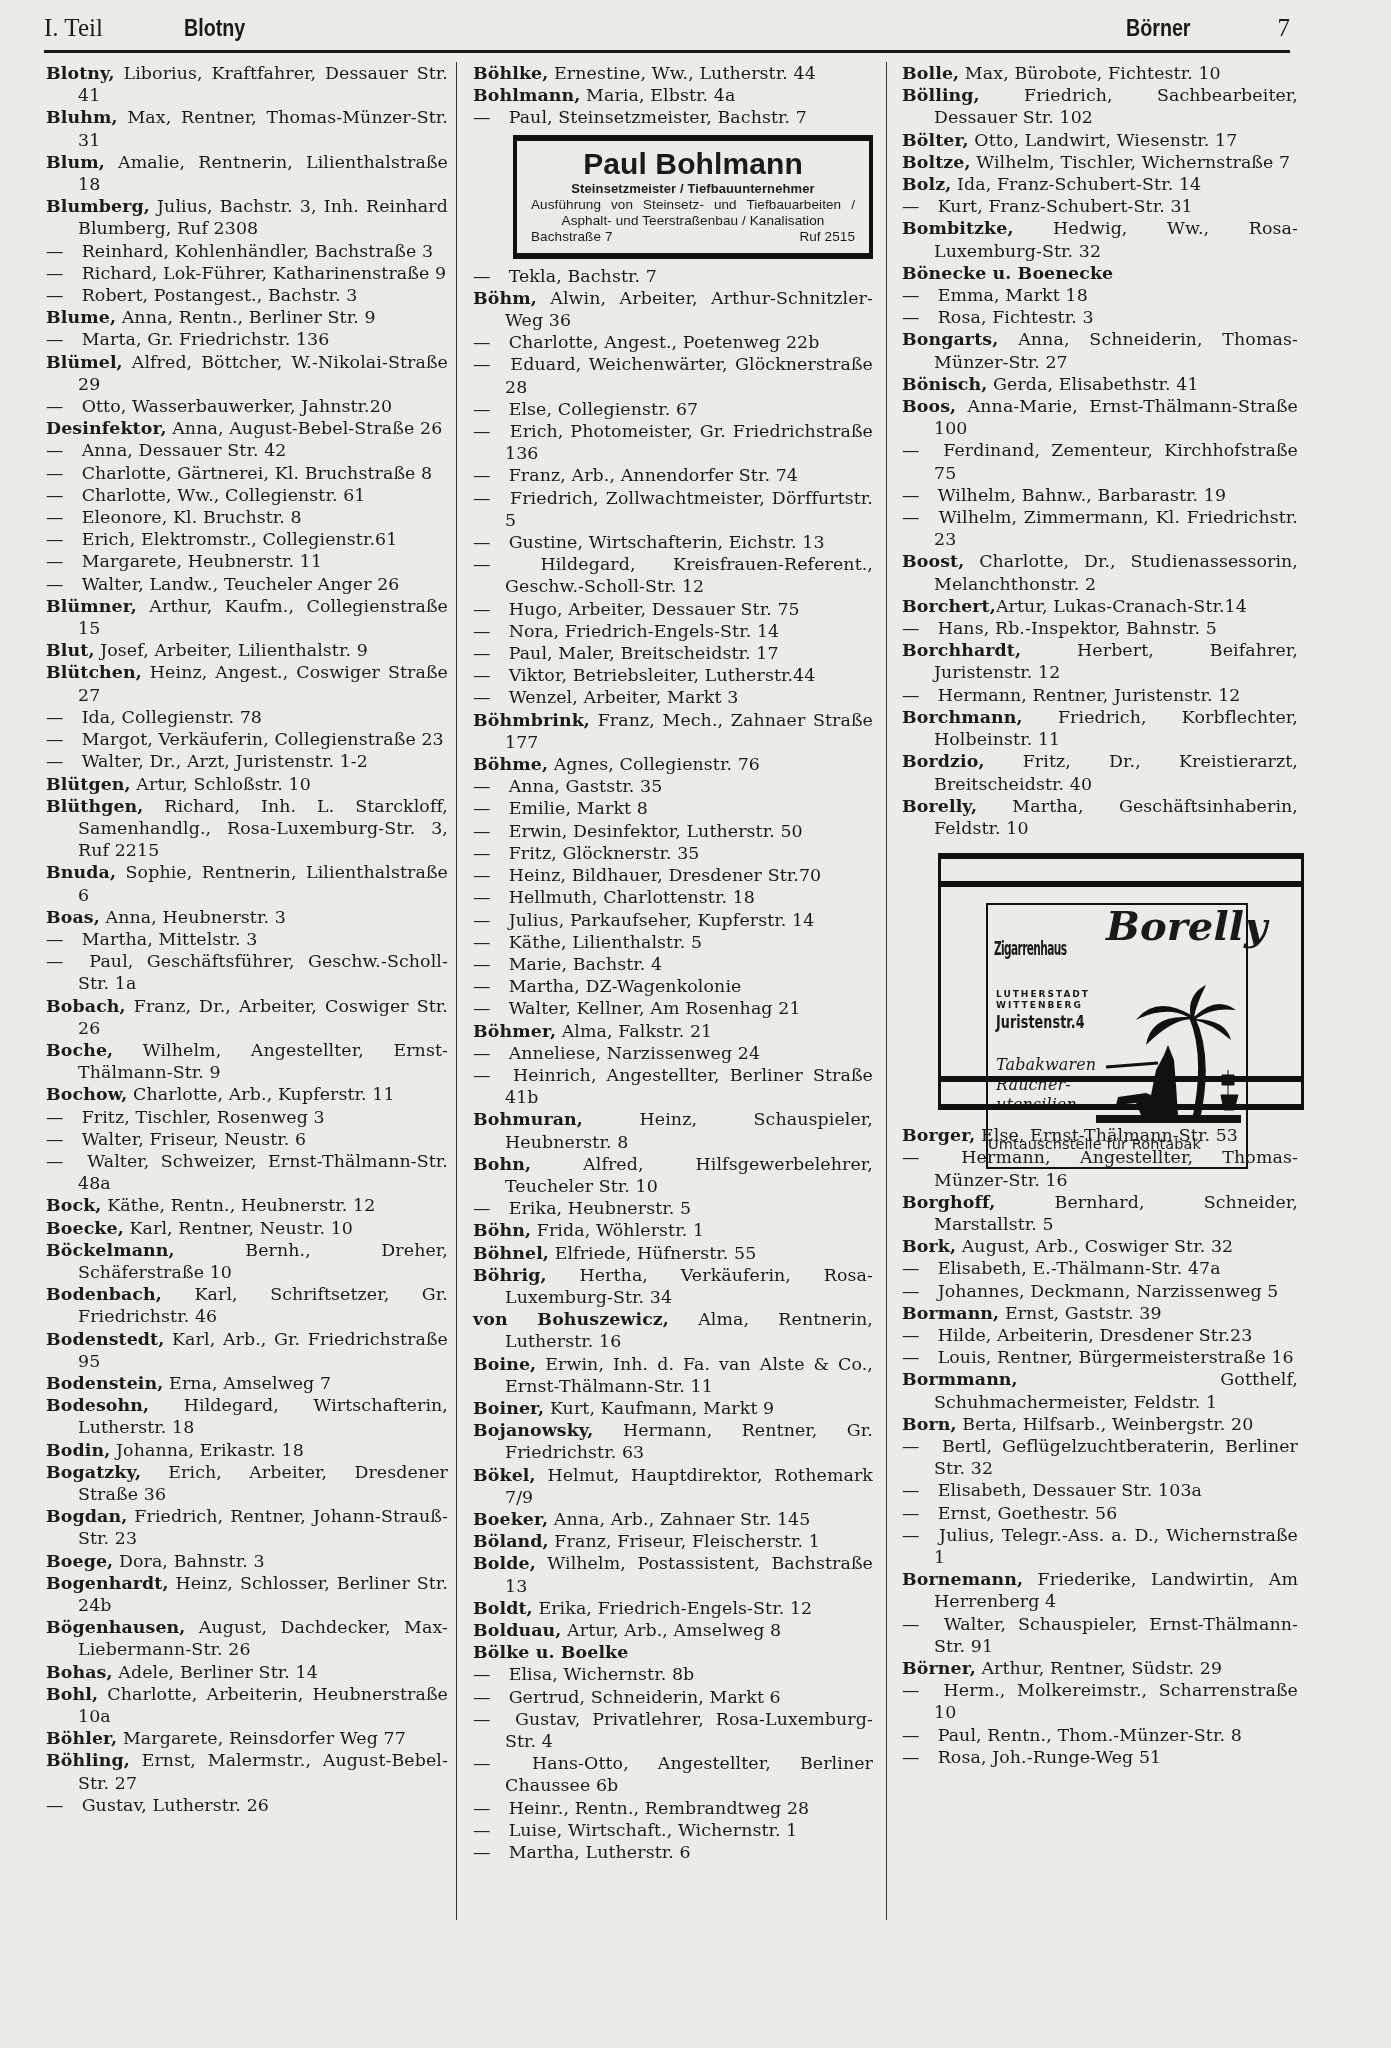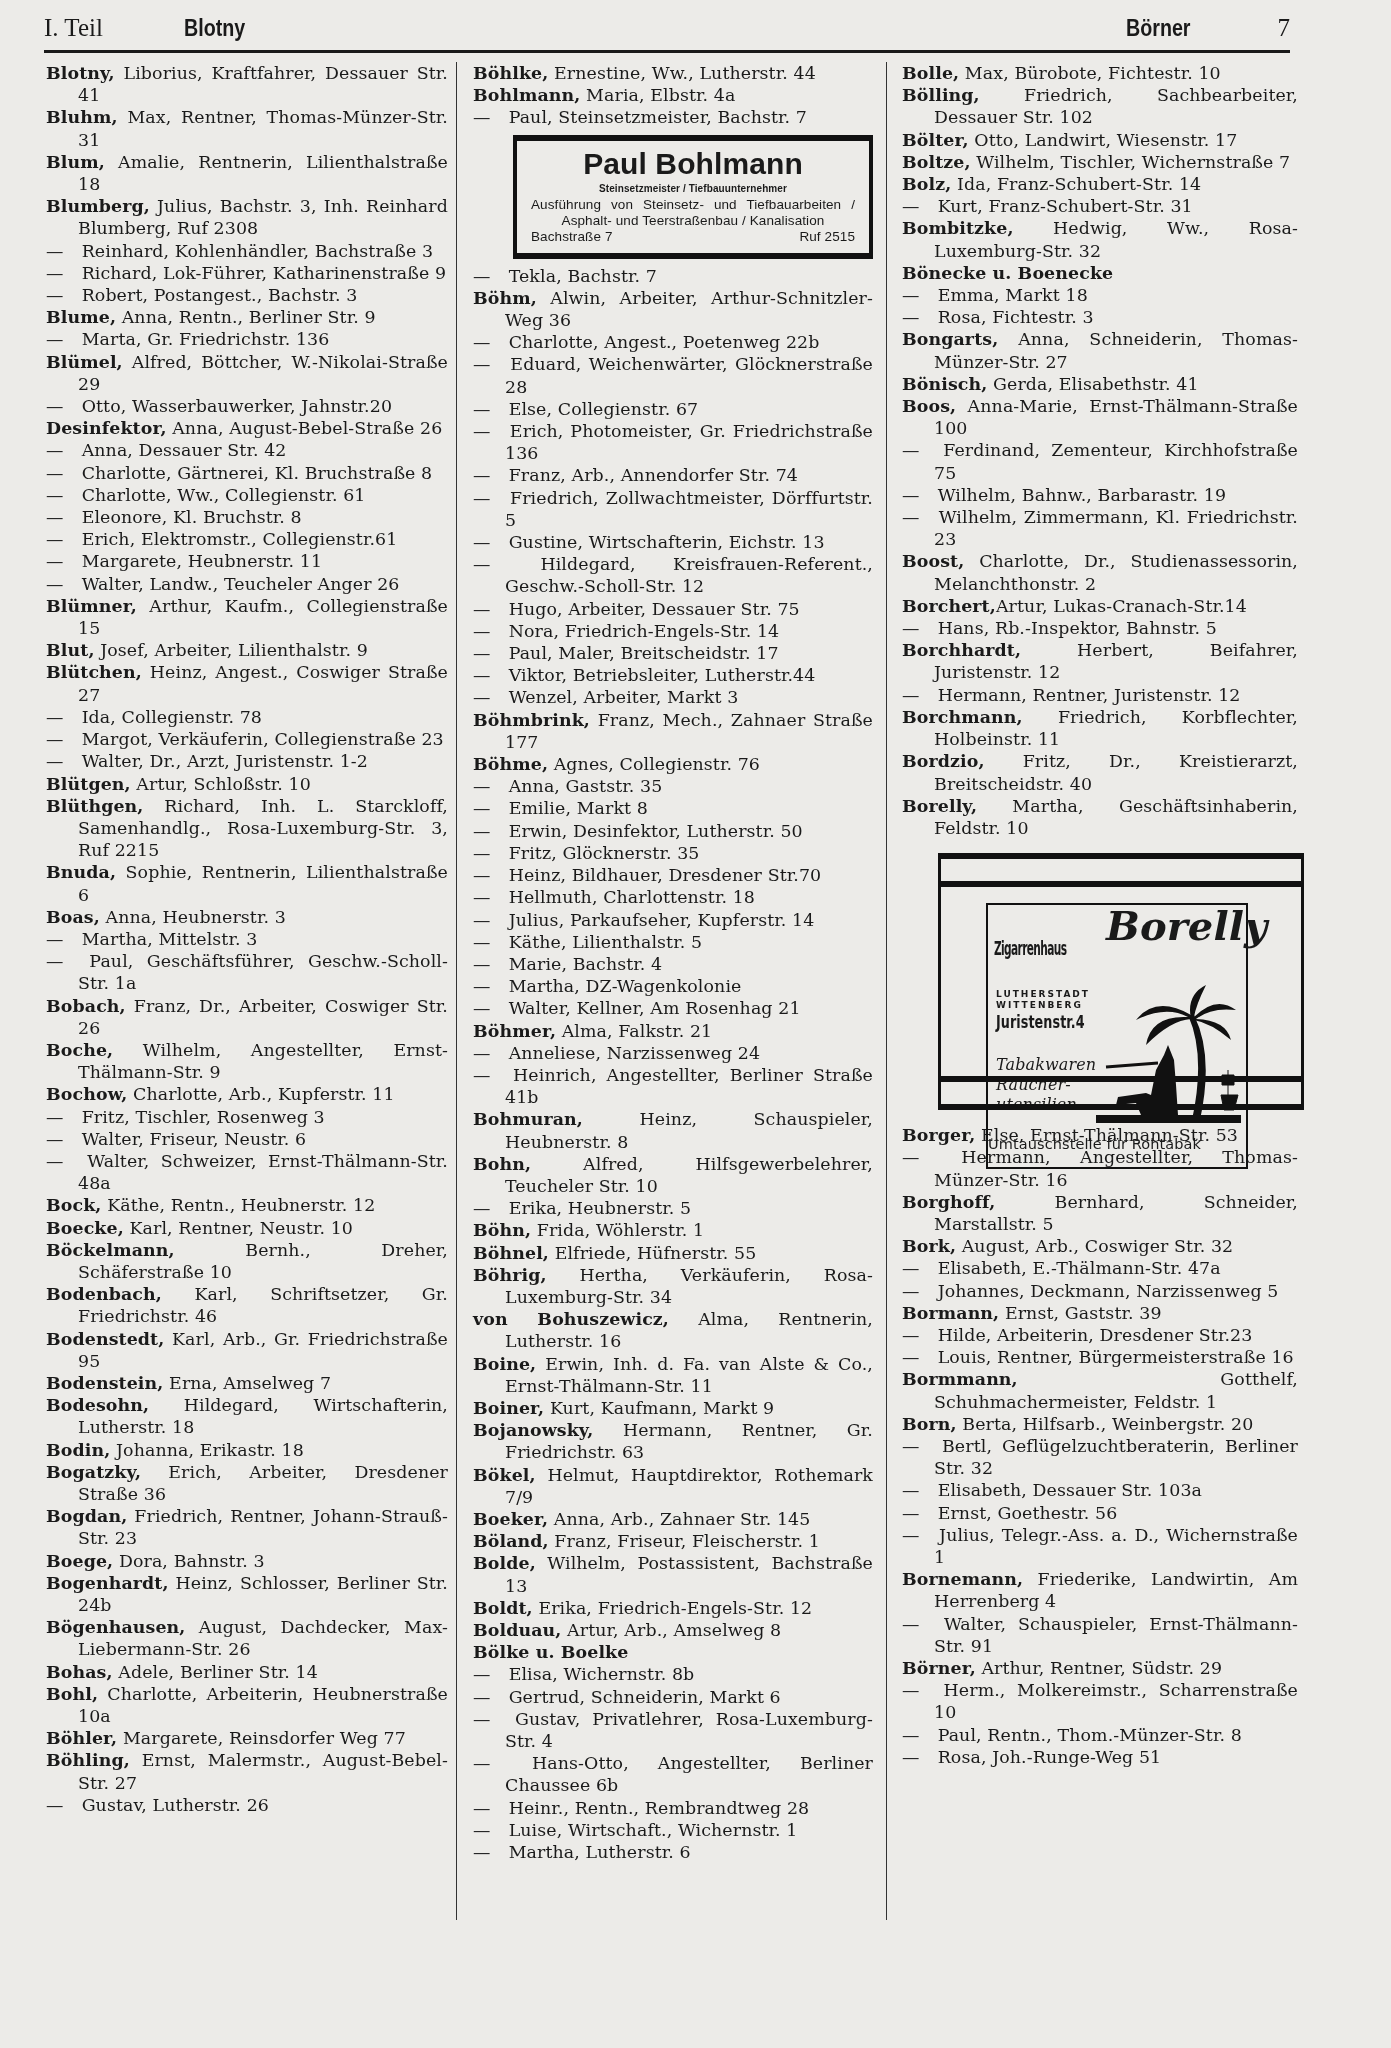--- a/index.html
+++ b/index.html
@@ -29,21 +29,21 @@
   .divider { position: absolute; top: 62px; width: 1px; height: 1858px; background: #333; }
   .d1 { left: 456px; } .d2 { left: 886px; }
   .entry { text-align: justify; text-align-last: left; padding-left: 32px; text-indent: -32px; margin: 0; }
   .surname { font-weight: bold; }
   .dash { display: inline-block; width: 30px; text-indent: 0; }
   .ad1 {
     margin: 6px 0 6px 40px; border: 4px solid #111; border-top-width: 6px; border-bottom-width: 6px;
     padding: 6px 14px 8px; font-family: Liberation Sans, sans-serif; text-align: center;
   }
   .ad1 .name { font-size: 30px; font-weight: bold; line-height: 34px; }
-  .ad1 .sub { font-size: 10px; font-weight: bold; line-height: 16px; }
+  .ad1 .sub { font-size: 13px; font-weight: bold; line-height: 16px; }
   .ad1 .desc { font-size: 13.5px; line-height: 16px; text-align: justify; text-align-last: center; }
   .ad1 .foot { display: flex; justify-content: space-between; font-size: 13.5px; line-height: 16px; align-items: center; }
   .ad2 {
     margin: 14px 0 14px 36px; width: 360px; height: 257px; position: relative;
     border-left: 3px solid #111; border-right: 3px solid #111;
   }
   .ad2 .bars { position: absolute; left: 0; right: 0; height: 22px; border-top: 6px solid #111; border-bottom: 6px solid #111; }
   .ad2 .bars.top { top: 0; } .ad2 .bars.bot { bottom: 0; }
   .ad2 .inner { position: absolute; left: 45px; top: 50px; width: 258px; height: 262px; border: 2px solid #111; font-family: "DejaVu Sans", sans-serif; }
   .ad2 .zh { position: absolute; left: 6px; top: 32px; font-size: 19px; font-weight: bold; font-family: "DejaVu Sans Condensed", "DejaVu Sans", sans-serif; transform: scaleX(0.62); transform-origin: left; letter-spacing: -1px; }

